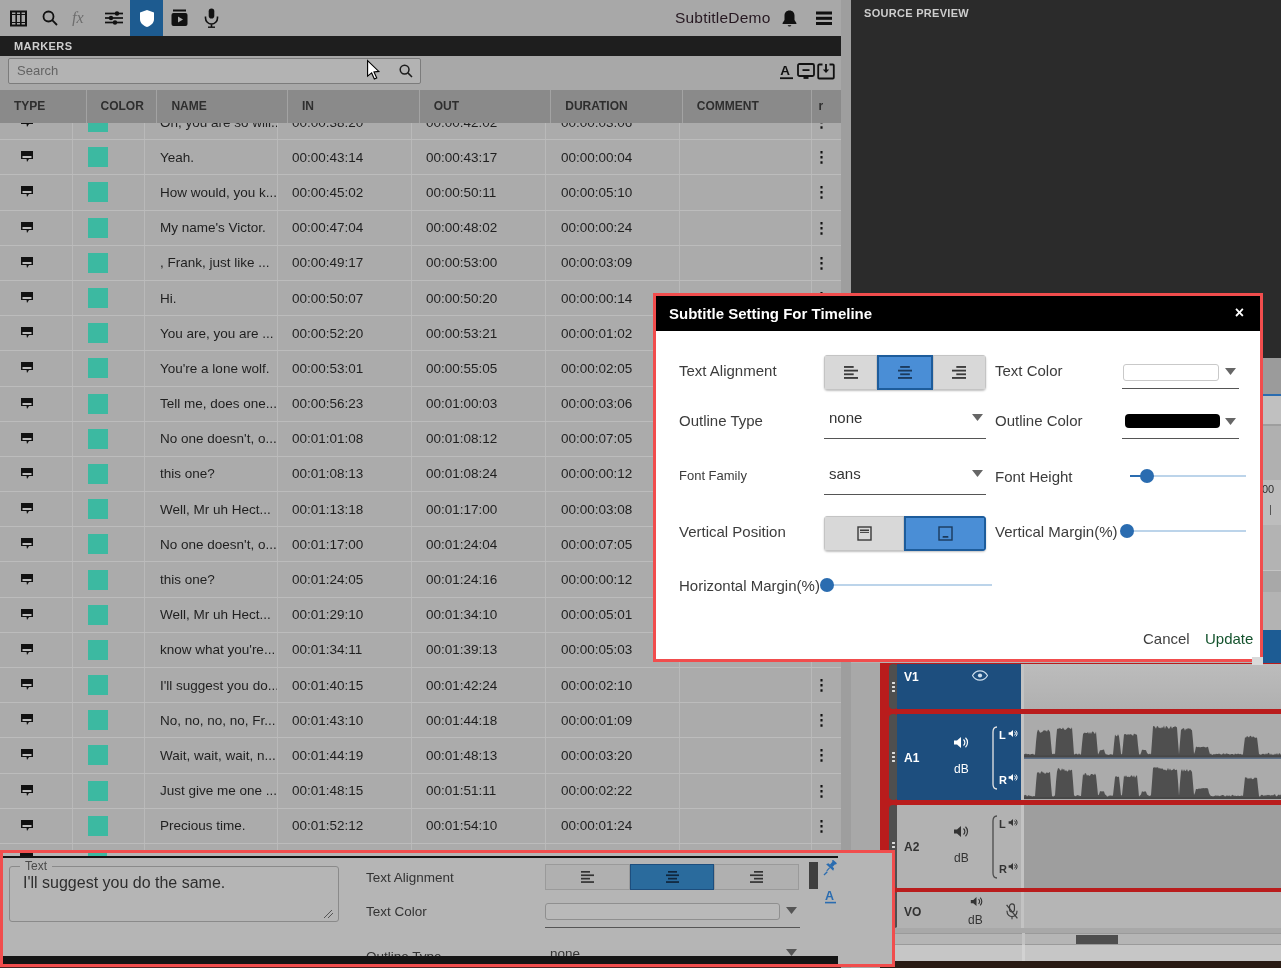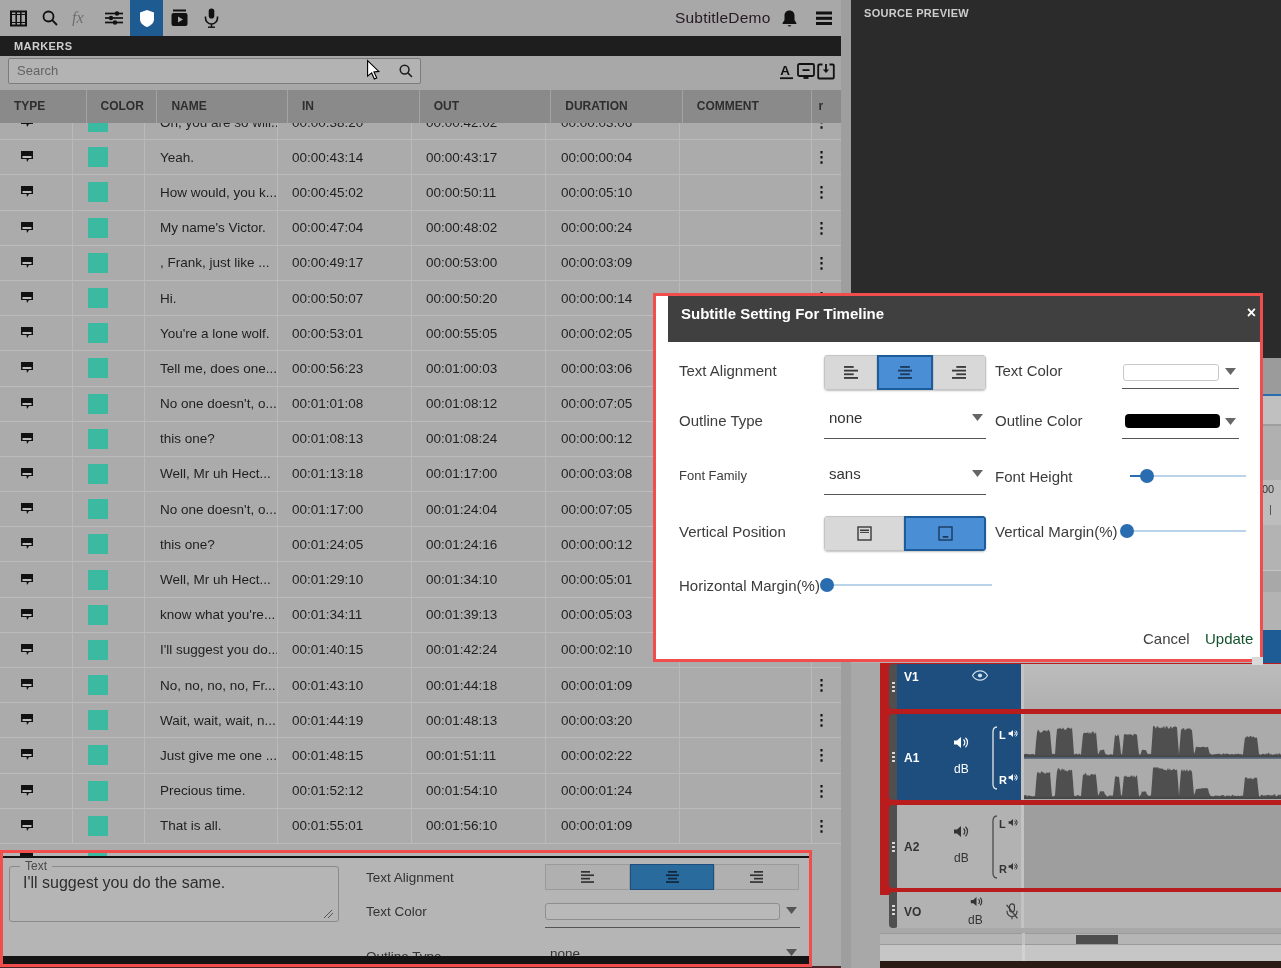--- a/index.html
+++ b/index.html
@@ -272,20 +272,39 @@
 <div class="trow">
         <div class="c-type">
           <svg class="sub-ic" viewBox="0 0 14 12" width="14" height="12">
             <path d="M1 0h12v8H9l-2 3-0.5-3H1z" fill="#111"></path>
             <rect x="2.5" y="5.2" width="9" height="1.6" fill="#e8e8e8"></rect>
           </svg>
         </div>
         <div class="c-color">
           <span class="sq"></span>
         </div>
+        <div class="c-name">You are, you are ...</div>
+        <div class="c-in">00:00:52:20</div>
+        <div class="c-out">00:00:53:21</div>
+        <div class="c-dur">00:00:01:02</div>
+        <div class="c-com"></div>
+        <div class="c-r">
+          <span class="dots">⋮</span>
+        </div>
+      </div>
+<div class="trow">
+        <div class="c-type">
+          <svg class="sub-ic" viewBox="0 0 14 12" width="14" height="12">
+            <path d="M1 0h12v8H9l-2 3-0.5-3H1z" fill="#111"></path>
+            <rect x="2.5" y="5.2" width="9" height="1.6" fill="#e8e8e8"></rect>
+          </svg>
+        </div>
+        <div class="c-color">
+          <span class="sq"></span>
+        </div>
         <div class="c-name">You're a lone wolf.</div>
         <div class="c-in">00:00:53:01</div>
         <div class="c-out">00:00:55:05</div>
         <div class="c-dur">00:00:02:05</div>
         <div class="c-com"></div>
         <div class="c-r">
           <span class="dots">⋮</span>
         </div>
       </div>
 <div class="trow">
@@ -662,21 +681,21 @@
   <div class="tcontent" style="top:229px;height:36px"></div>
 
   <div style="position:absolute;left:0;top:270px;width:438px;height:12px;background:#b5b5b5;border-top:1px solid #9a9a9a;border-bottom:1px solid #9a9a9a;box-sizing:border-box"></div>
   <div style="position:absolute;left:142px;top:270px;width:3px;height:12px;background:#c3c3c3"></div>
   <div style="position:absolute;left:196px;top:272px;width:42px;height:9px;background:#4e4e4e"></div>
   <div style="position:absolute;left:0;top:282px;width:438px;height:16px;background:#c6c6c6"></div>
   <div style="position:absolute;left:142px;top:282px;width:3px;height:16px;background:#d2d2d2"></div>
   <div style="position:absolute;left:0;top:298px;width:438px;height:7px;background:#2a1c15"></div>
 </div>
 
-<div id="bpanel" style="position:absolute;left:0;top:850px;width:812px;height:117px;border:3px solid #f14d4d;box-sizing:border-box;background:#b5b5b5;overflow:hidden">
+<div id="bpanel" style="position:absolute;left:0;top:850px;width:895px;height:117px;border:3px solid #f14d4d;box-sizing:border-box;background:#b5b5b5;overflow:hidden">
   <div style="position:absolute;left:17px;top:0;width:13px;height:3px;background:#111"></div>
   <div style="position:absolute;left:85px;top:0;width:19px;height:4px;background:#3cb9a1"></div>
   <div style="position:absolute;left:0;top:3px;width:835px;height:2px;background:#141414"></div>
   <div style="position:absolute;left:6px;top:13px;width:330px;height:56px;border:1px solid #8a8a8a;border-radius:3px;box-sizing:border-box"></div>
   <div style="position:absolute;left:17px;top:6px;font-size:12px;color:#4a4a4a;background:#b5b5b5;padding:0 5px">Text</div>
   <div style="position:absolute;left:20px;top:21px;font-size:16px;color:#2e2e2e">I'll suggest you do the same.</div>
   <svg style="position:absolute;left:320px;top:57px" width="11" height="9" viewBox="0 0 11 9">
       <line x1="1" y1="8" x2="9" y2="0" stroke="#555" stroke-width="1"></line>
       <line x1="5" y1="8" x2="10" y2="3" stroke="#555" stroke-width="1"></line>
     </svg>
@@ -735,21 +754,21 @@
       <path d="M5.3 12.7l-3.3 3.3" stroke="#2a6cb0" stroke-width="1.3"></path>
     </svg>
   <svg style="position:absolute;left:820px;top:36px" width="15" height="15" viewBox="0 0 15 15">
       <text x="2" y="11" font-size="12.5" font-weight="bold" fill="#2a6cb0" font-family="Liberation Sans,sans-serif">A</text>
       <line x1="2" y1="13.6" x2="13" y2="13.6" stroke="#2a6cb0" stroke-width="1.6"></line>
     </svg>
   <div style="position:absolute;left:0;top:103px;width:835px;height:8px;background:#141414"></div>
 </div>
 
 <div id="modal" style="position:absolute;left:653px;top:293px;width:610px;height:369px;border:3px solid #f14d4d;box-sizing:border-box;background:#fff;overflow:hidden">
-  <div style="position:absolute;left:12px;top:0;width:604px;height:46px;background:#404040">
+  <div style="position:absolute;left:0;top:0;width:604px;height:35px;background:#000000">
     <span style="position:absolute;left:13px;top:0;line-height:35px;font-size:15px;font-weight:bold;color:#fff">Subtitle Setting For Timeline</span>
     <span style="position:absolute;right:16px;top:0;line-height:33px;font-size:16px;font-weight:bold;color:#fff">×</span>
   </div>
   <div style="position:absolute;left:23px;top:66px;font-size:15px;color:#3c3c3c">Text Alignment</div>
   <div style="position:absolute;left:168px;top:59px;width:162px;height:35px;display:flex;border-radius:4px;overflow:hidden;box-shadow:0 1px 2px rgba(0,0,0,.25)">
     <div style="flex:1;background:#d8d8d8;border:1px solid #c4c4c4;display:flex;align-items:center;justify-content:center">
         <svg width="14" height="13" viewBox="0 0 13 12">
           <g fill="#3a3a3a">
             <rect x="0" y="0" width="9" height="1.7"></rect>
             <rect x="0" y="3.4" width="13" height="1.7"></rect>

